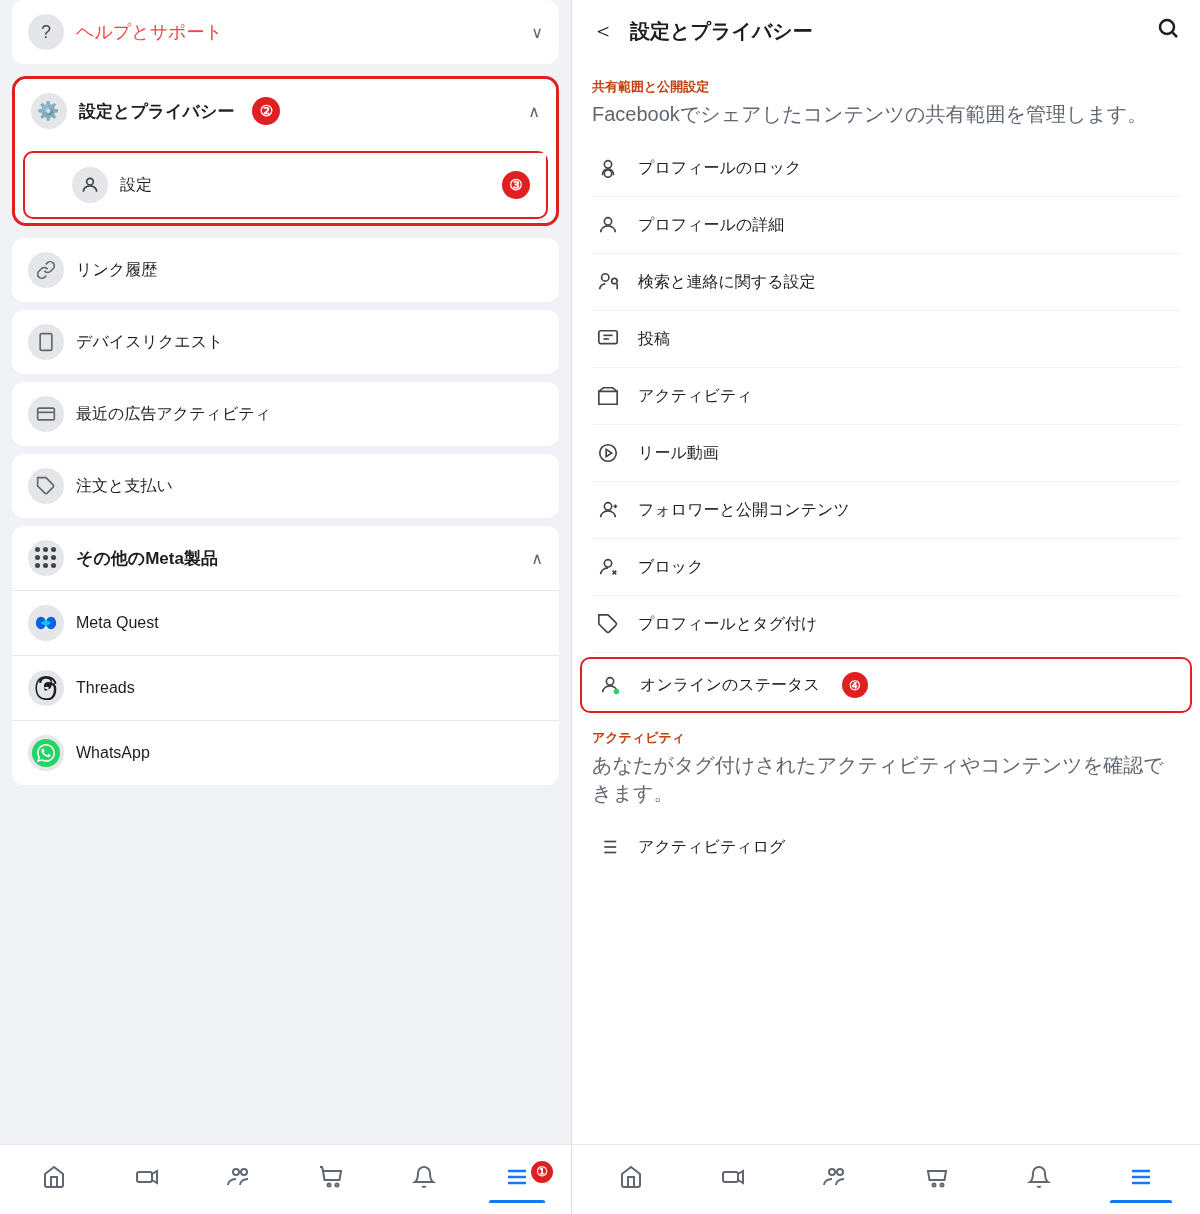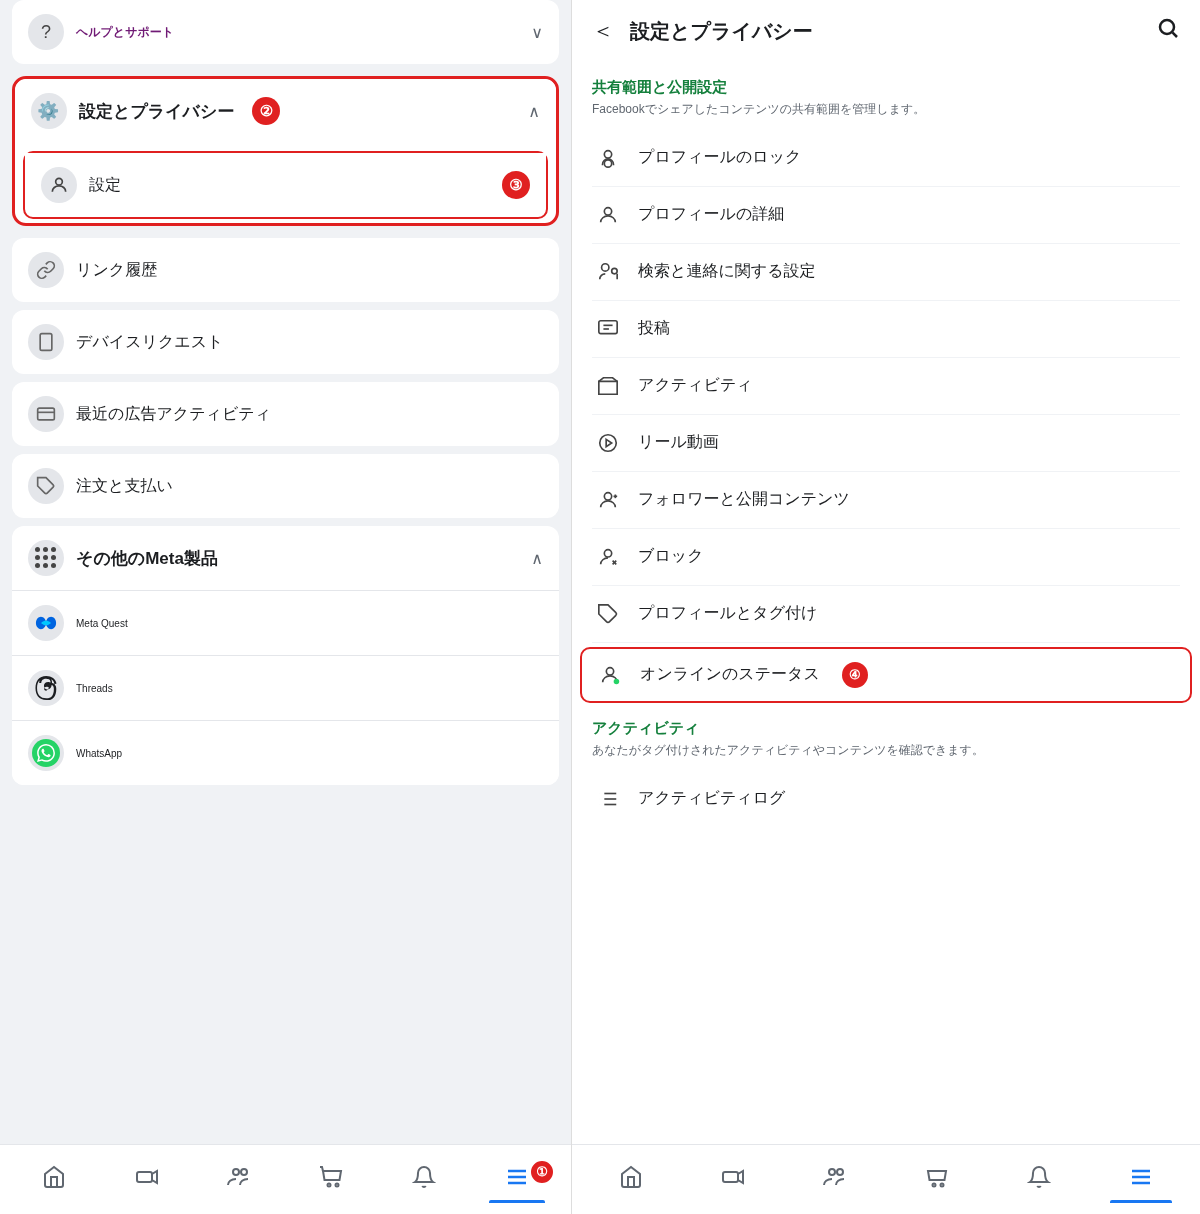--- a/index.html
+++ b/index.html
@@ -49,23 +49,23 @@
       height: 36px;
       border-radius: 50%;
       background: #e4e6ea;
       display: flex;
       align-items: center;
       justify-content: center;
       font-size: 18px;
       color: #444;
     }
     .help-label {
-      font-size: 12px;
-      font-weight: 700;
-      color: #701a75;
+      font-size: 18px;
+      font-weight: 400;
+      color: #ef4444;
     }
     .chevron-icon {
       font-size: 16px;
       color: #606770;
     }
 
     
     .settings-section-wrapper {
       border: 3px solid #e02020;
       border-radius: 14px;
@@ -117,20 +117,21 @@
     }
 
     
     .sub-item {
       background: white;
       padding: 14px 16px;
       display: flex;
       align-items: center;
       gap: 12px;
       cursor: pointer;
+      margin-left: 31px;
     }
     .sub-item:last-child {
       border-radius: 0 0 12px 12px;
     }
     .sub-item-icon {
       width: 36px;
       height: 36px;
       border-radius: 50%;
       background: #e4e6ea;
       display: flex;
@@ -214,21 +215,21 @@
     .meta-sub-item {
       padding: 14px 16px;
       display: flex;
       align-items: center;
       gap: 12px;
       border-top: 1px solid #e4e6ea;
       cursor: pointer;
       background: white;
     }
     .meta-sub-label {
-      font-size: 10px;
+      font-size: 16px;
       color: #1c1e21;
     }
 
     
     .bottom-nav {
       height: 70px;
       background: white;
       border-top: 1px solid #e4e6ea;
       display: flex;
       align-items: center;
@@ -316,28 +317,28 @@
       cursor: pointer;
     }
 
     .right-content {
       flex: 1;
       overflow-y: auto;
       padding: 0 20px;
     }
 
     .section-heading {
-      font-size: 15px;
+      font-size: 13px;
       font-weight: 700;
-      color: #15803d;
+      color: #c2410c;
       margin-top: 16px;
       margin-bottom: 4px;
     }
     .section-desc {
-      font-size: 12px;
+      font-size: 20px;
       color: #606770;
       margin-bottom: 12px;
       line-height: 1.4;
     }
 
     .right-list-item {
       display: flex;
       align-items: center;
       gap: 14px;
       padding: 12px 0;

